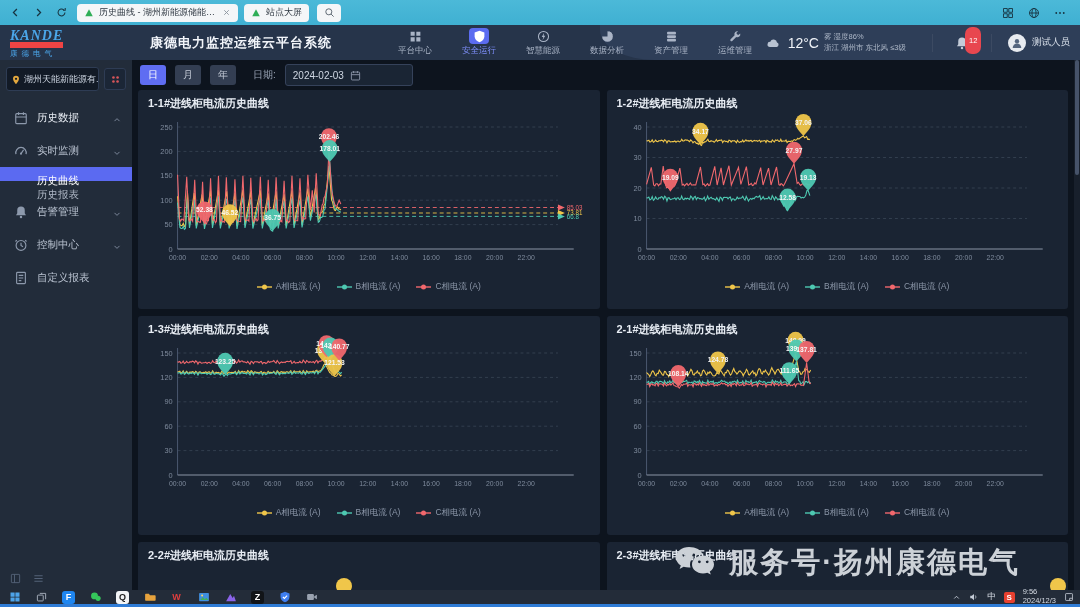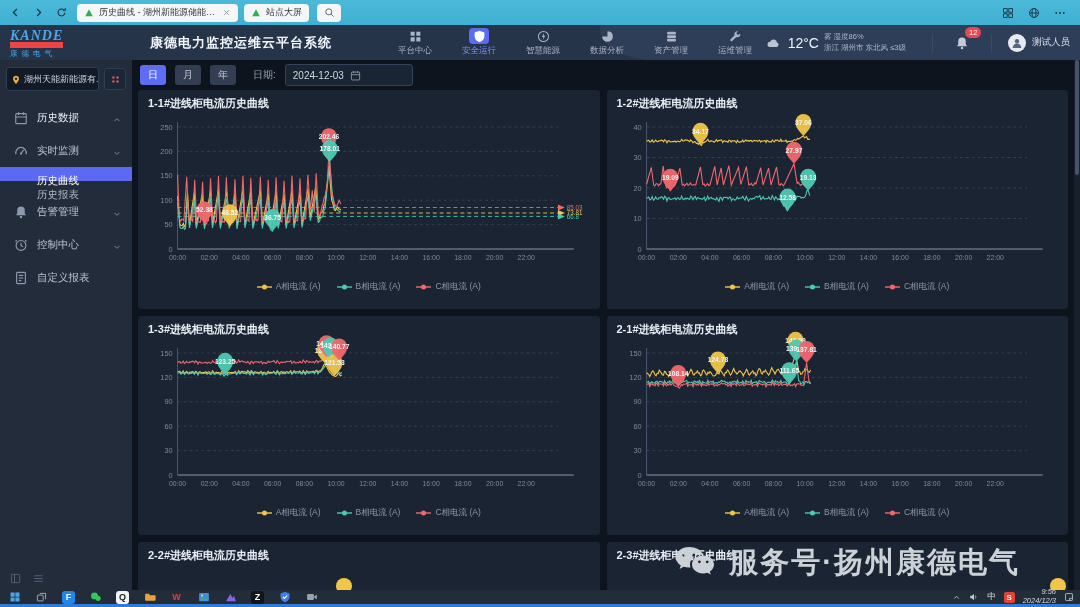--- a/index.html
+++ b/index.html
@@ -37,21 +37,21 @@
   .nav-lb{font-size:8.5px;color:#aab4c6;margin-top:1px;white-space:nowrap;}
   .nav-item.active .nav-ic{background:#5b6cf0;color:#fff;width:20px;}
   .nav-item.active .nav-lb{color:#7e8ffa;}
   .header-right{margin-left:auto;display:flex;align-items:center;margin-right:10px;}
   .weather{display:flex;align-items:center;gap:5px;}
   .weather .ic{width:20px;height:14px;color:#b9c3d2;}
   .temp{font-size:14px;color:#f0f3f8;}
   .weather-lines{font-size:7.5px;color:#aeb8c8;line-height:1.45;}
   .bell-wrap{position:relative;margin:0 22px 0 26px;color:#c3cbd8;border-left:1px solid #3c4a62;padding-left:22px;}
   .bell-wrap .ic{width:14px;height:14px;}
-  .badge{position:absolute;top:-7px;left:32px;background:#e8474f;color:#fff;font-size:7.5px;border-radius:7px;padding:1px 4px;}
+  .badge{position:absolute;top:-7px;left:32px;background:#e8474f;color:#fff;font-size:7.5px;border-radius:7px;padding:9px 4px;}
   .user-wrap{display:flex;align-items:center;gap:6px;border-left:1px solid #3c4a62;padding-left:16px;}
   .avatar{width:18px;height:18px;border-radius:50%;background:#e7ebf0;color:#54657e;display:flex;align-items:center;justify-content:center;overflow:hidden;}
   .avatar .ic{width:12px;height:12px;}
   .username{font-size:9.5px;color:#dbe2ec;}
 
   
   .sidebar{position:absolute;left:0;top:60px;width:132px;height:530px;background:#222c3a;}
   .site-row{display:flex;align-items:center;gap:5px;padding:7px 6px 6px 6px;}
   .site-select{flex:1;display:flex;align-items:center;gap:3px;height:22px;background:#121a26;border:1px solid #2e3c54;border-radius:3px;padding:0 4px;font-size:9px;color:#ccd4e0;white-space:nowrap;overflow:hidden;}
   .site-select .pin{width:10px;height:10px;color:#e2a73e;flex:none;}
@@ -95,21 +95,21 @@
   
   .taskbar{position:absolute;left:0;bottom:0;width:1080px;height:17px;background:#232c39;border-bottom:3px solid #2f7cd6;box-sizing:border-box;display:flex;align-items:center;}
   .task-icons{display:flex;align-items:center;gap:14px;margin-left:8px;}
   .tbi{width:13px;height:13px;display:flex;align-items:center;justify-content:center;font-size:9px;font-weight:bold;border-radius:3px;cursor:pointer;}
   .tbi .ic{width:12px;height:12px;}
   .tray{margin-left:auto;display:flex;align-items:center;gap:8px;margin-right:6px;}
   .tray-ic{color:#c6cdd8;display:flex;align-items:center;}
   .tray-ic .ic{width:10px;height:10px;}
   .ime{font-size:8.5px;color:#dde3ea;}
   .sogou{width:11px;height:11px;background:#e8402f;color:#fff;font-size:8px;font-weight:bold;border-radius:2px;display:flex;align-items:center;justify-content:center;}
-  .clock{font-size:7.5px;color:#d4dae3;text-align:right;line-height:1.15;font-style:italic;}
+  .clock{font-size:7.5px;color:#d4dae3;text-align:left;line-height:1.15;}
 </style>
 </head>
 <body>
 
 <div class="screen">
 
   <div class="browser-bar">
     <div class="nav-btns">
         <span style="display: flex;">
           <svg viewBox="0 0 16 16" class="ic" style="width:11px;height:11px" fill="currentColor">
@@ -357,21 +357,21 @@
 
   <div class="main">
     <div class="toolbar">
       <div class="period-group" style="display:flex;gap:9px;">
           <button class="pbtn active">日</button>
           <button class="pbtn">月</button>
           <button class="pbtn">年</button>
         </div>
       <span class="date-label">日期:</span>
       <div class="date-input">
-        <span>2024-12-03</span>
+        <span>2024-02-03</span>
         <span id="cal-ic"><svg viewBox="0 0 16 16" class="ic" style="width:11px;height:11px" fill="currentColor">
               <rect x="2" y="3" width="12" height="11.5" rx="1.2" fill="none" stroke="currentColor" stroke-width="1.3"></rect>
               <path d="M2 6.8h12M5.2 1.5v3M10.8 1.5v3" stroke="currentColor" stroke-width="1.3" fill="none"></path>
             </svg></span>
       </div>
     </div>
     <div class="charts">
         <div class="panel">
           <div class="panel-title">1-1#进线柜电流历史曲线</div>
           <svg class="chart" viewBox="0 0 448 160" preserveAspectRatio="none">

